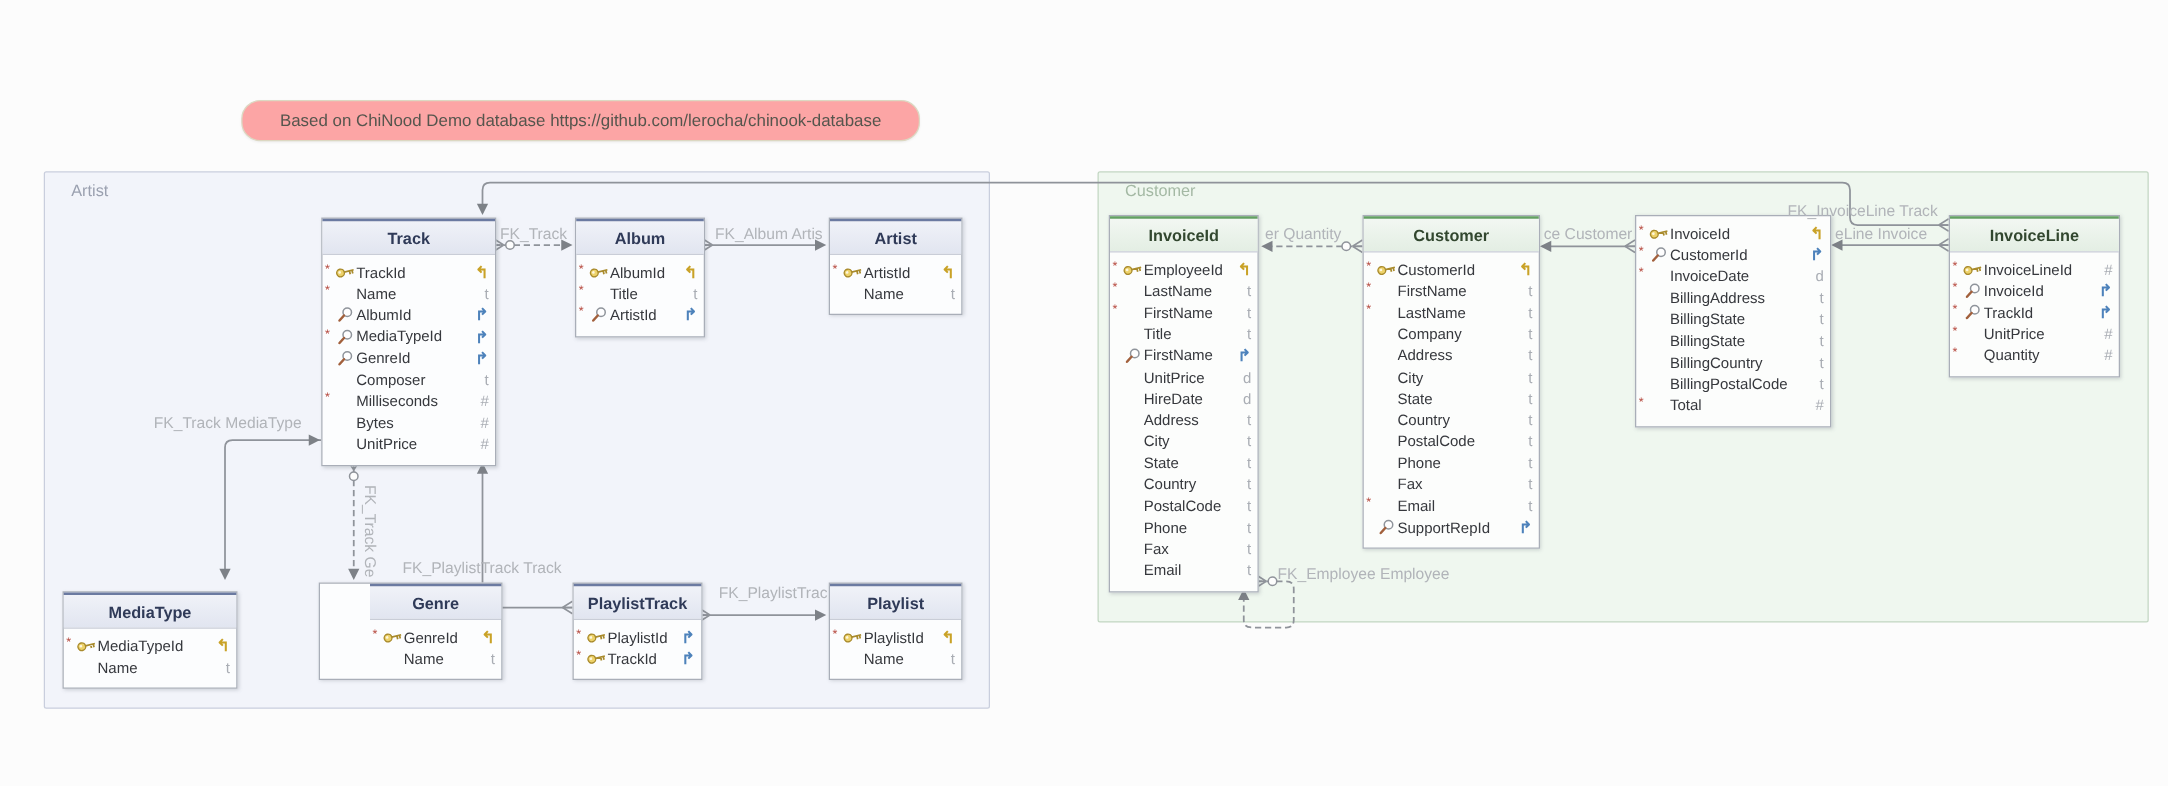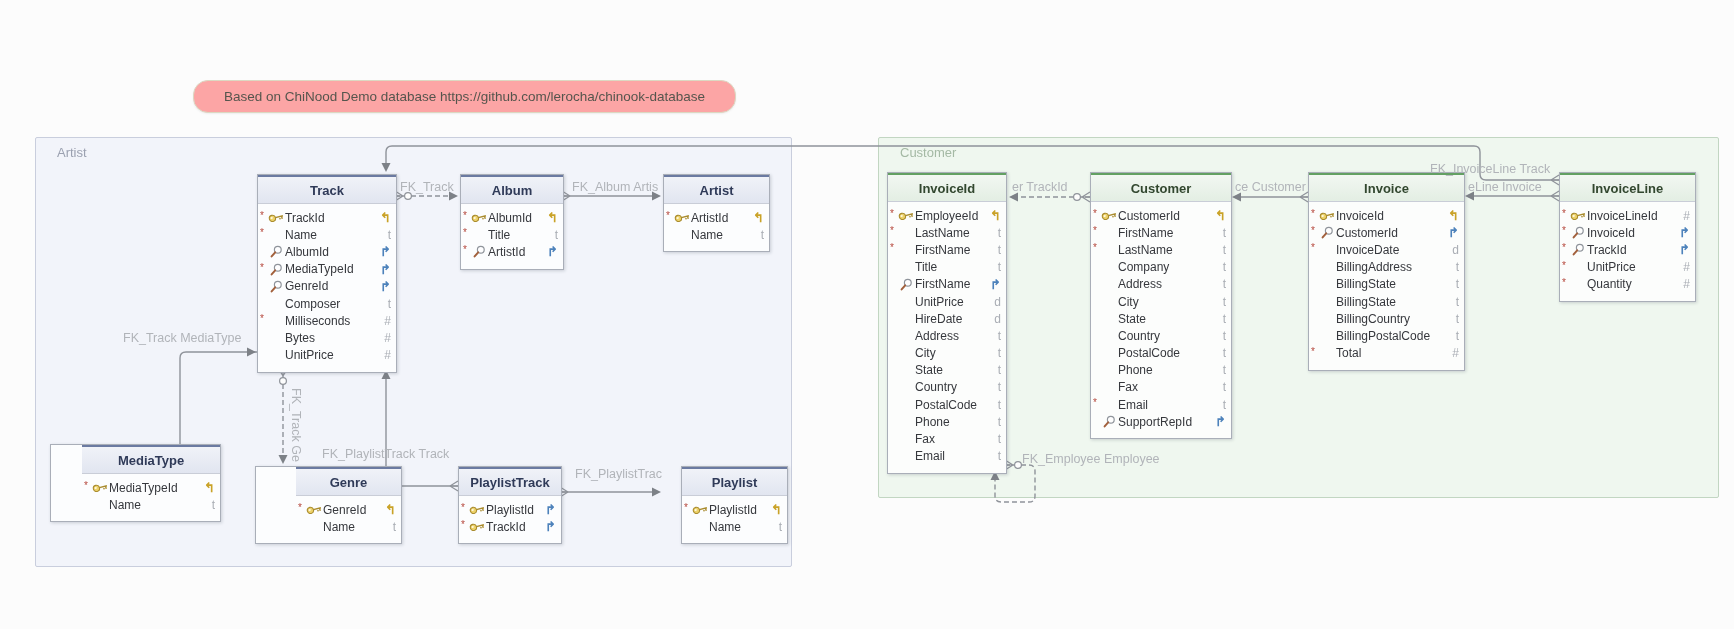--- a/index.html
+++ b/index.html
@@ -224,21 +224,21 @@
             <span class="ftype pk">↰</span>
           </div>
           <div class="row">
             <span class="req"></span>
             <span class="ficon"></span>
             <span class="fname">Name</span>
             <span class="ftype t">t</span>
           </div>
         </div>
       </div>
-      <div class="table g-artist" style="left: 50px; top: 444px; width: 138px; padding-left: 31px;">
+      <div class="table g-artist" style="left: 50px; top: 473px; width: 138px;">
         <div class="thead">
           <span>MediaType</span>
         </div>
         <div class="tbody">
           <div class="row">
             <span class="req">*</span>
             <span class="ficon">
               <svg width="16" height="11" viewBox="0 0 16 11">
                 <g transform="rotate(-14 8 5)">
                   <circle cx="4.2" cy="5.5" r="3.1" fill="#edd26a" stroke="#a98b2d" stroke-width="1.1"></circle>
@@ -313,21 +313,21 @@
                   <circle cx="3.6" cy="4.9" r="1.1" fill="#fdf6dd"></circle>
                   <path d="M7.2 5.5 H15 M11.5 5.5 V8.3 M13.6 5.5 V8.3" stroke="#a98b2d" stroke-width="1.4" fill="none"></path>
                 </g>
               </svg>
             </span>
             <span class="fname">TrackId</span>
             <span class="ftype fk">↱</span>
           </div>
         </div>
       </div>
-      <div class="table g-artist" style="left: 681px; top: 466px; width: 105px;">
+      <div class="table g-artist" style="left: 663px; top: 466px; width: 105px;">
         <div class="thead">
           <span>Playlist</span>
         </div>
         <div class="tbody">
           <div class="row">
             <span class="req">*</span>
             <span class="ficon">
               <svg width="16" height="11" viewBox="0 0 16 11">
                 <g transform="rotate(-14 8 5)">
                   <circle cx="4.2" cy="5.5" r="3.1" fill="#edd26a" stroke="#a98b2d" stroke-width="1.1"></circle>
@@ -549,23 +549,20 @@
                 <circle cx="7.8" cy="4.8" r="3.4" fill="rgba(255,255,255,0.6)" stroke="#8f949b" stroke-width="1.2"></circle>
                 <path d="M5.2 7.4 L1.6 11.4" stroke="#a2603c" stroke-width="2" stroke-linecap="round"></path>
               </svg>
             </span>
             <span class="fname">SupportRepId</span>
             <span class="ftype fk">↱</span>
           </div>
         </div>
       </div>
       <div class="table g-customer" style="left: 1308px; top: 172px; width: 155px;">
-        <div class="thead">
-          <span>Invoice</span>
-        </div>
         <div class="tbody">
           <div class="row">
             <span class="req">*</span>
             <span class="ficon">
               <svg width="16" height="11" viewBox="0 0 16 11">
                 <g transform="rotate(-14 8 5)">
                   <circle cx="4.2" cy="5.5" r="3.1" fill="#edd26a" stroke="#a98b2d" stroke-width="1.1"></circle>
                   <circle cx="3.6" cy="4.9" r="1.1" fill="#fdf6dd"></circle>
                   <path d="M7.2 5.5 H15 M11.5 5.5 V8.3 M13.6 5.5 V8.3" stroke="#a98b2d" stroke-width="1.4" fill="none"></path>
                 </g>
@@ -685,19 +682,19 @@
         </div>
       </div>
     </div>
   <div id="layer-labels">
       <span class="rel-label" style="left: 400px; top: 180px;">FK_Track</span>
       <span class="rel-label" style="left: 572px; top: 180px;">FK_Album Artis</span>
       <span class="rel-label" style="left: 123px; top: 331px;">FK_Track MediaType</span>
       <span class="rel-label rot90" style="left: 303px; top: 388px;">FK_Track Ge</span>
       <span class="rel-label" style="left: 322px; top: 447px;">FK_PlaylistTrack Track</span>
       <span class="rel-label" style="left: 575px; top: 467px;">FK_PlaylistTrac</span>
-      <span class="rel-label" style="left: 1012px; top: 180px;">er TrackId</span>
+      <span class="rel-label" style="left: 1012px; top: 180px;">er Quantity</span>
       <span class="rel-label" style="left: 1235px; top: 180px;">ce Customer</span>
       <span class="rel-label" style="left: 1468px; top: 180px;">eLine Invoice</span>
       <span class="rel-label" style="left: 1430px; top: 162px;">FK_InvoiceLine Track</span>
       <span class="rel-label" style="left: 1022px; top: 452px;">FK_Employee Employee</span>
     </div>
 </div>
 
 </body></html>

